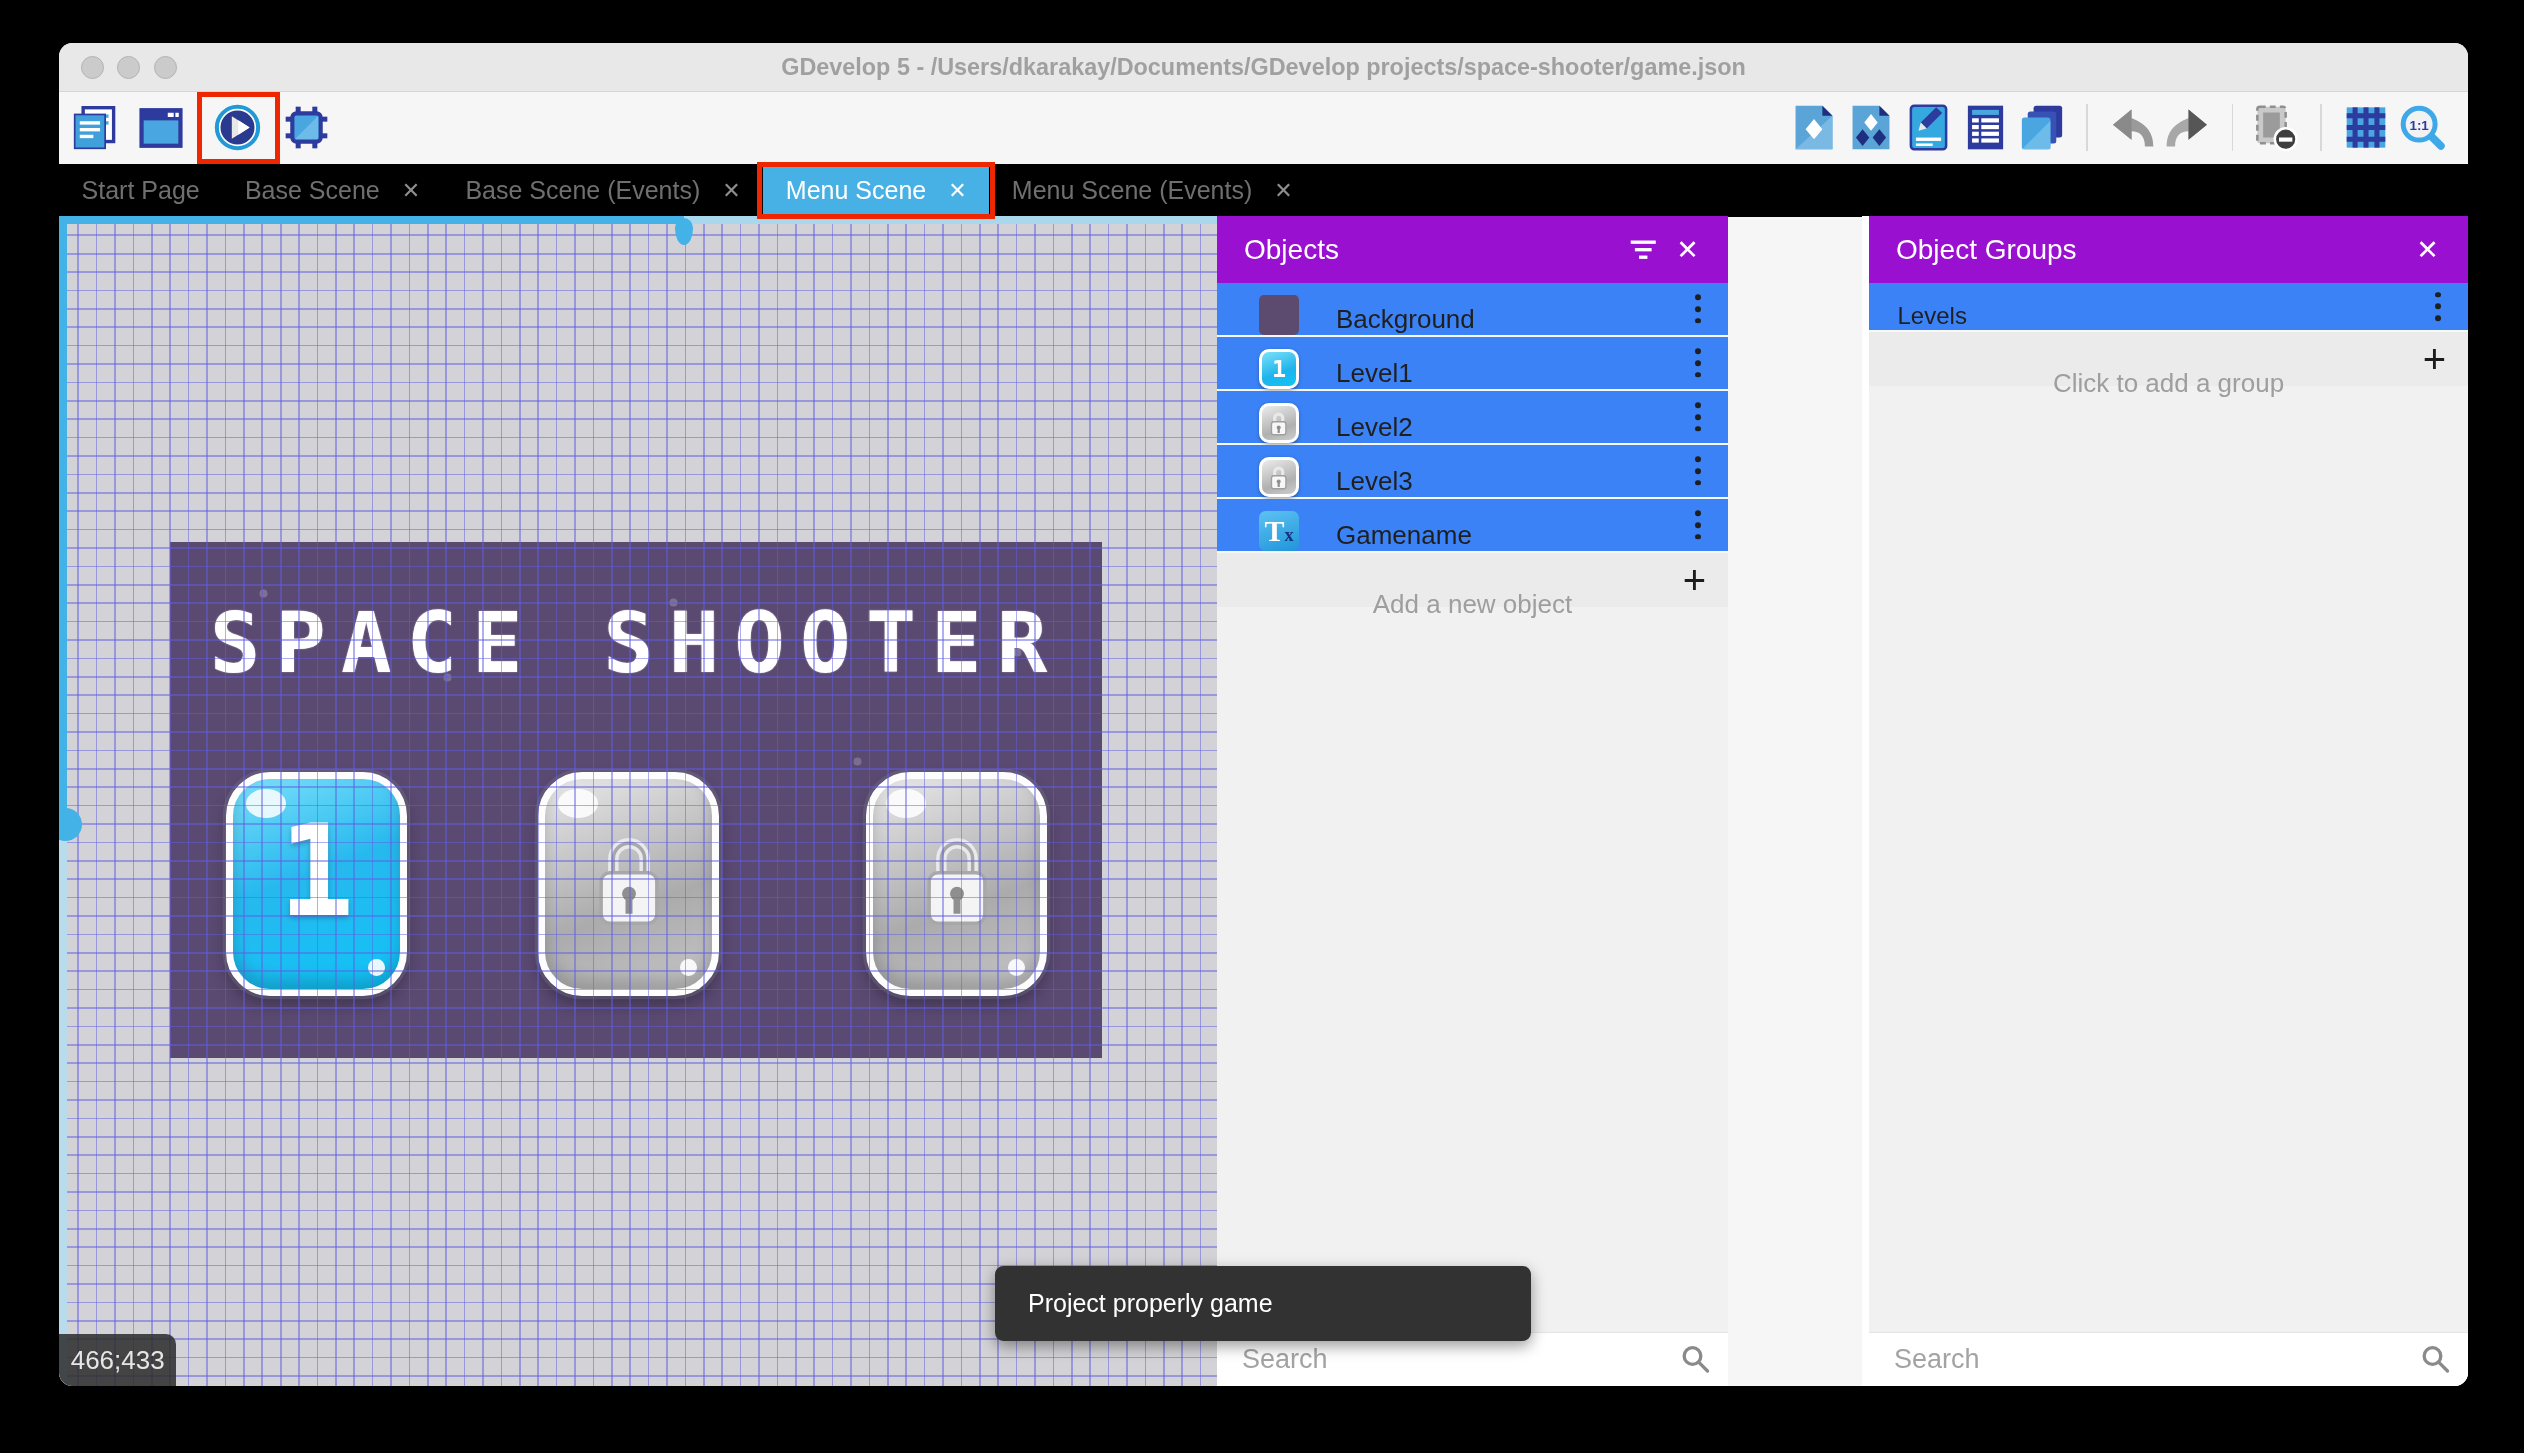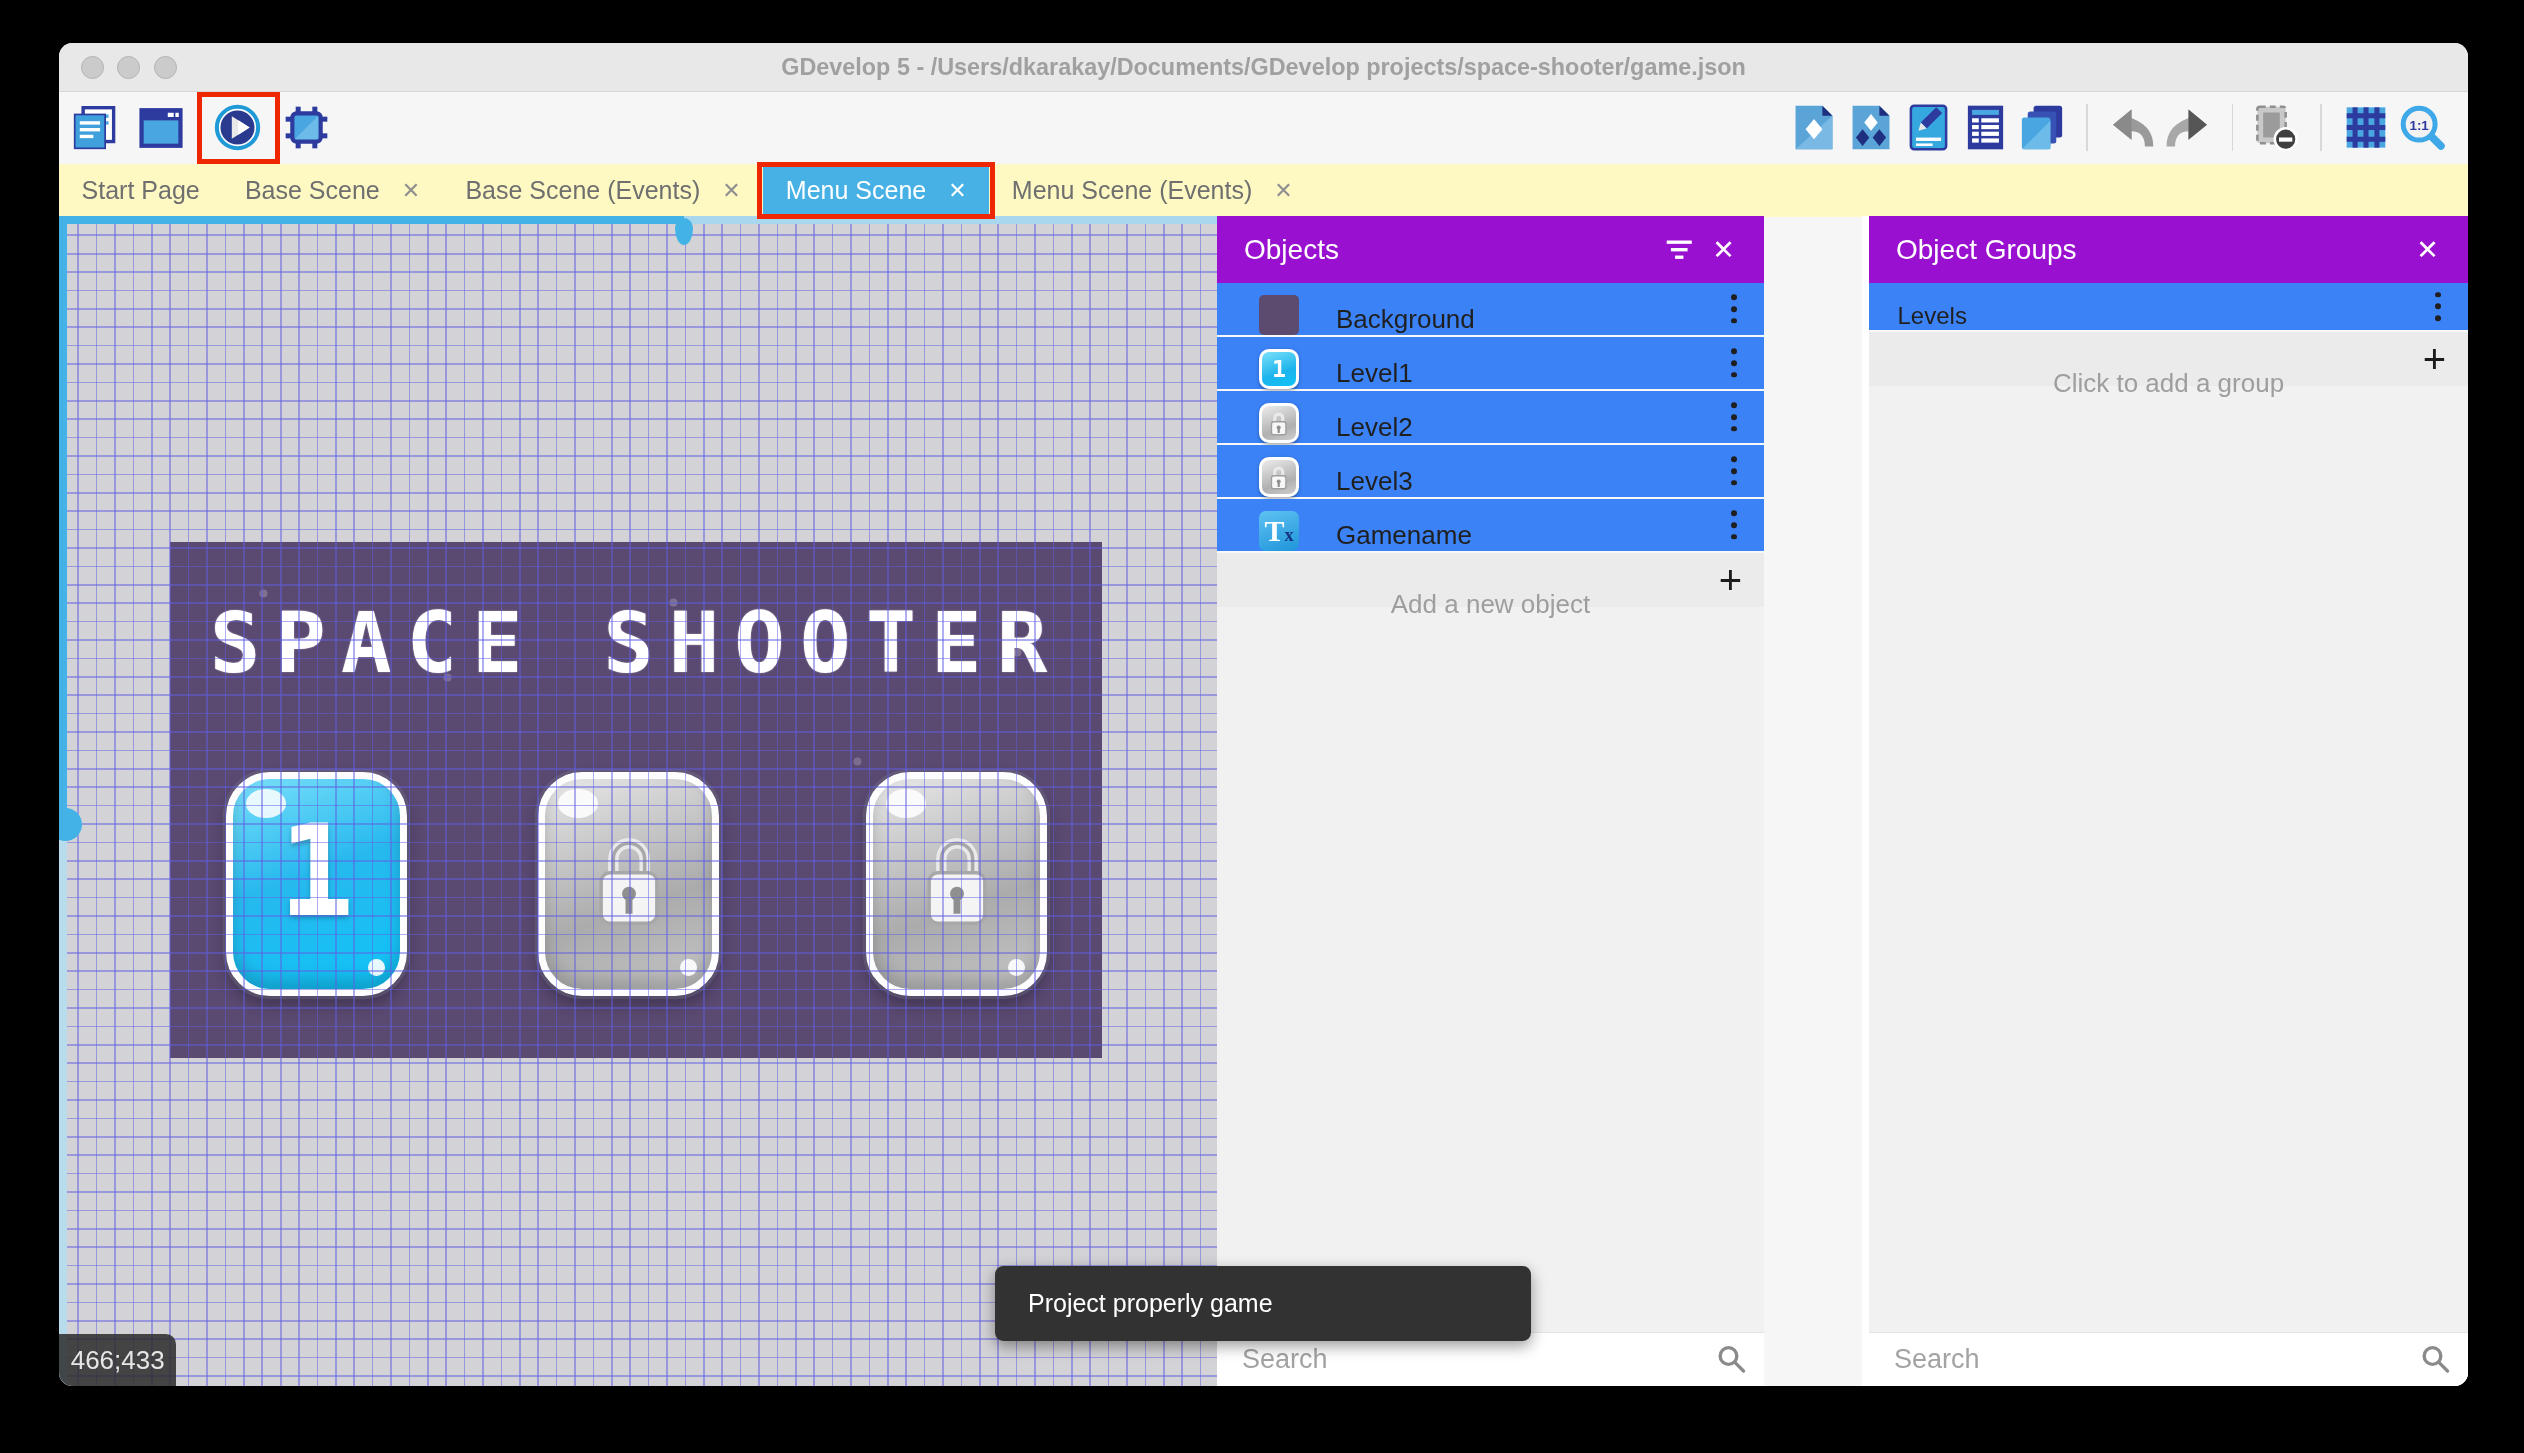--- a/index.html
+++ b/index.html
@@ -17,21 +17,21 @@
 
   
   .toolbar{position:absolute;left:0;top:49px;width:100%;height:71px;background:#f6f6f6;display:flex;align-items:center;}
   .tool{position:relative;width:47px;height:50px;display:flex;align-items:center;justify-content:center;flex:0 0 auto;}
   .tb-left{display:flex;align-items:center;}
   .tb-right{margin-left:auto;display:flex;align-items:center;gap:10px;padding-right:22px;}
   .tb-sep{width:1.7px;height:47px;background:#d8d8d8;margin:0 10px;flex:0 0 auto;}
   .annot-play{position:absolute;left:-16.7px;top:-11px;right:-19px;bottom:-11.7px;border:5.9px solid #ee2700;pointer-events:none;z-index:40;}
 
   
-  .tabbar{position:absolute;left:0;top:121px;width:100%;height:53px;background:#fef9c3;display:flex;align-items:stretch;}
+  .tabbar{position:absolute;left:0;top:121px;width:100%;height:53px;background:#000000;display:flex;align-items:stretch;}
   .tab{position:relative;display:flex;align-items:center;padding:0 22.6px;color:#6f6f6f;font-size:25px;white-space:nowrap;}
   .tab .close{margin-left:22px;font-size:22px;color:#8f8f8f;line-height:1;}
   .tab.active{background:#47b0e4;color:#fff;}
   .tab.active .close{color:#fff;}
   .annot-tab{position:absolute;left:-5.9px;right:-5.9px;top:-1.7px;bottom:-1.7px;border:5.9px solid #ee2700;pointer-events:none;z-index:40;}
 
   
   .main{position:absolute;left:0;top:173px;width:100%;height:1170px;}
 
   
@@ -75,21 +75,21 @@
   .coords{position:absolute;left:0;bottom:0;min-width:111px;height:52px;line-height:52px;z-index:8;
     background:rgba(44,44,44,.85);color:#e6e6e6;font-size:26px;text-align:center;padding:0 11.7px;
     border-radius:0 10px 0 0;box-sizing:border-box;}
 
   .toast{position:absolute;left:936px;top:1050px;width:536px;height:75px;background:#323232;border-radius:8.4px;
     color:#fff;font-size:25px;display:flex;align-items:center;padding-left:33px;box-sizing:border-box;z-index:30;
     box-shadow:0 5px 15px rgba(0,0,0,.4);}
 
   
   .panel{position:absolute;top:0;height:1170px;background:#f1f1f1;}
-  .panel-objects{left:1158px;width:511px;padding-left:36px;}
+  .panel-objects{left:1158px;width:511px;}
   .panel-divider{position:absolute;left:1803px;top:0;width:6.7px;height:1170px;background:#fff;}
   .panel-groups{left:1810px;width:599px;}
   .panel-header{position:absolute;left:0;top:0;width:100%;height:67px;background:#9a10d0;color:#fff;
     display:flex;align-items:center;padding:0 18.4px 0 27px;box-sizing:border-box;}
   .panel-title{font-size:28px;font-weight:500;flex:1 1 auto;}
   .ph-icon{width:44px;height:44px;display:flex;align-items:center;justify-content:center;flex:0 0 auto;}
   .panel-close{font-size:27px;color:#fff;}
   .rows{position:absolute;left:0;top:67px;width:100%;}
   .row{position:relative;height:54px;background:#3b82f6;border-bottom:2.5px solid #f8f8f8;
     display:flex;align-items:flex-end;box-sizing:border-box;}

